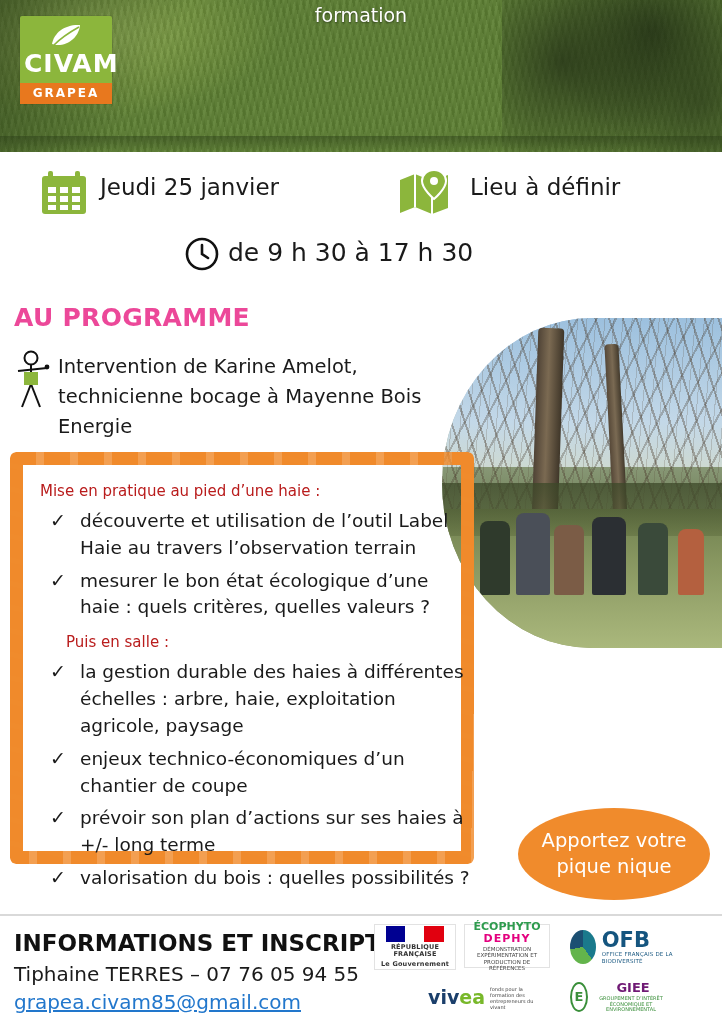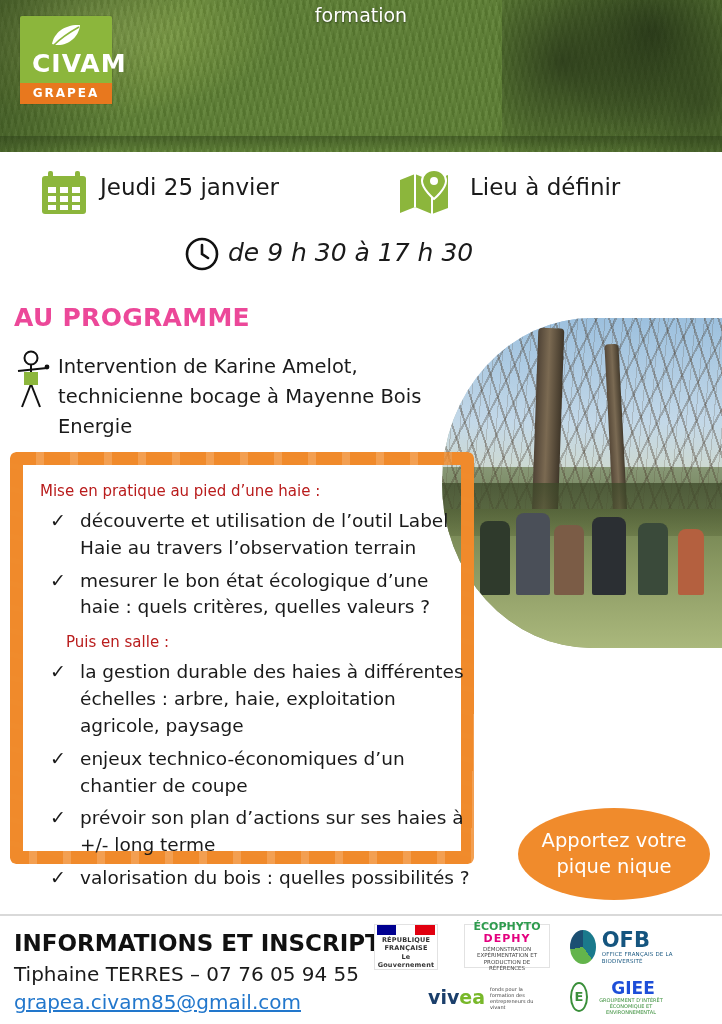--- a/index.html
+++ b/index.html
@@ -48,21 +48,21 @@
     position:absolute;left:20px;top:16px;width:92px;height:88px;
     background:#8cb63c;
     border-radius:2px;
     box-shadow:0 0 0 1px rgba(0,0,0,.06);
   }
   .logo-leaf{
     position:absolute;left:50%;top:6px;transform:translateX(-50%);
     width:36px;height:26px;
   }
   .logo-civam{
-    position:absolute;left:12px;right:0;top:33px;
+    position:absolute;left:4px;right:0;top:33px;
     text-align:right;color:#ffffff;font-weight:bold;
     font-size:25px;letter-spacing:1px;font-family:"DejaVu Sans",sans-serif;
   }
   .logo-grapea{
     position:absolute;left:0;right:0;bottom:0;height:21px;
     background:#e8781e;color:#ffffff;text-align:center;
     font-size:12px;letter-spacing:2px;line-height:21px;font-weight:bold;
   }
 
   .hero-kicker{
@@ -78,21 +78,21 @@
     letter-spacing:.2px;
   }
 
   
   .info-row{position:absolute;left:0;top:166px;width:722px;height:58px;}
   .cal-icon{position:absolute;left:40px;top:4px;width:48px;height:46px;}
   .date-text{position:absolute;left:100px;top:8px;font-size:23px;color:#1a1a1a;}
   .map-icon{position:absolute;left:398px;top:2px;width:52px;height:48px;}
   .place-text{position:absolute;left:470px;top:8px;font-size:23px;color:#1a1a1a;}
 
-  .time-row{position:absolute;left:0;top:237px;width:722px;height:44px;font-style:italic;}
+  .time-row{position:absolute;left:0;top:237px;width:722px;height:44px;}
   .clock-icon{position:absolute;left:185px;top:0px;width:34px;height:34px;}
   .time-text{position:absolute;left:228px;top:1px;font-size:25px;color:#1a1a1a;}
 
   
   .prog-title{
     position:absolute;left:14px;top:303px;font-size:25px;font-weight:bold;
     letter-spacing:.3px;color:#ec4899;
   }
   .person-icon{position:absolute;left:14px;top:350px;width:42px;height:60px;}
   .prog-text{
@@ -172,41 +172,41 @@
     position:absolute;left:0;bottom:0;width:722px;height:108px;background:#ffffff;
   }
   .f-title{position:absolute;left:14px;top:14px;font-size:23px;font-weight:bold;color:#111;}
   .f-contact{position:absolute;left:14px;top:46px;font-size:20px;color:#1a1a1a;}
   .f-mail{position:absolute;left:14px;top:74px;font-size:20px;color:#2277cc;}
 
   .logos{position:absolute;right:8px;top:6px;width:340px;height:100px;}
   .lg{position:absolute;background:#ffffff;border:1px solid #e2e2e2;
       display:flex;align-items:center;justify-content:center;text-align:center;
       font-size:7px;line-height:1.15;color:#333;box-sizing:border-box;}
-  .lg-gouv{left:0;top:2px;width:64px;height:46px;flex-direction:column;}
+  .lg-gouv{left:0;top:2px;width:82px;height:46px;flex-direction:column;}
   .lg-gouv .bleu{width:58px;height:16px;background:linear-gradient(90deg,#000091 0 33%,#ffffff 33% 66%,#e1000f 66% 100%);}
   .lg-gouv .txt{margin-top:2px;font-weight:bold;font-size:6.5px;letter-spacing:.2px;}
   .lg-eco{left:90px;top:2px;width:86px;height:44px;flex-direction:column;}
   .lg-eco .eco1{color:#2e9b4e;font-weight:bold;font-size:11px;}
   .lg-eco .eco2{color:#e4007f;font-weight:bold;font-size:11px;letter-spacing:1px;}
   .lg-eco .eco3{font-size:5.5px;color:#444;}
   .lg-ofb{left:196px;top:2px;width:118px;height:46px;border:none;}
   .lg-ofb .circ{width:34px;height:34px;border-radius:50%;
       background:conic-gradient(#1a7a8c 0 40%, #63b44b 40% 72%, #1b4f72 72% 100%);}
   .lg-ofb .oftxt{margin-left:6px;text-align:left;}
   .lg-ofb .ofb{font-size:21px;font-weight:bold;color:#15557f;line-height:1;}
   .lg-ofb .ofsub{font-size:5.5px;color:#15557f;letter-spacing:.2px;}
   .lg-viv{left:54px;top:54px;width:120px;height:44px;border:none;}
   .lg-viv .viv{font-size:19px;font-weight:bold;color:#1b3f6b;}
   .lg-viv .viv em{font-style:normal;color:#78b82a;}
   .lg-viv .vivsub{font-size:5px;color:#444;margin-left:5px;text-align:left;line-height:1.2;}
   .lg-giee{left:196px;top:52px;width:104px;height:46px;border:none;}
   .lg-giee .gc{width:26px;height:26px;border-radius:50%;border:2px solid #3a8f3a;color:#3a8f3a;
       font-size:13px;font-weight:bold;display:flex;align-items:center;justify-content:center;}
-  .lg-giee .gt{font-size:17px;font-weight:bold;color:#1d4ed8;margin-left:4px;}
+  .lg-giee .gt{font-size:13px;font-weight:bold;color:#701a75;margin-left:4px;}
   .lg-giee .gs{font-size:5px;color:#3a8f3a;}
 </style>
 </head>
 <body>
 
 <div class="hero">
   <div class="hero-dark-left"></div>
   <div class="hero-tree"></div>
   <div class="hero-strip"></div>
 

